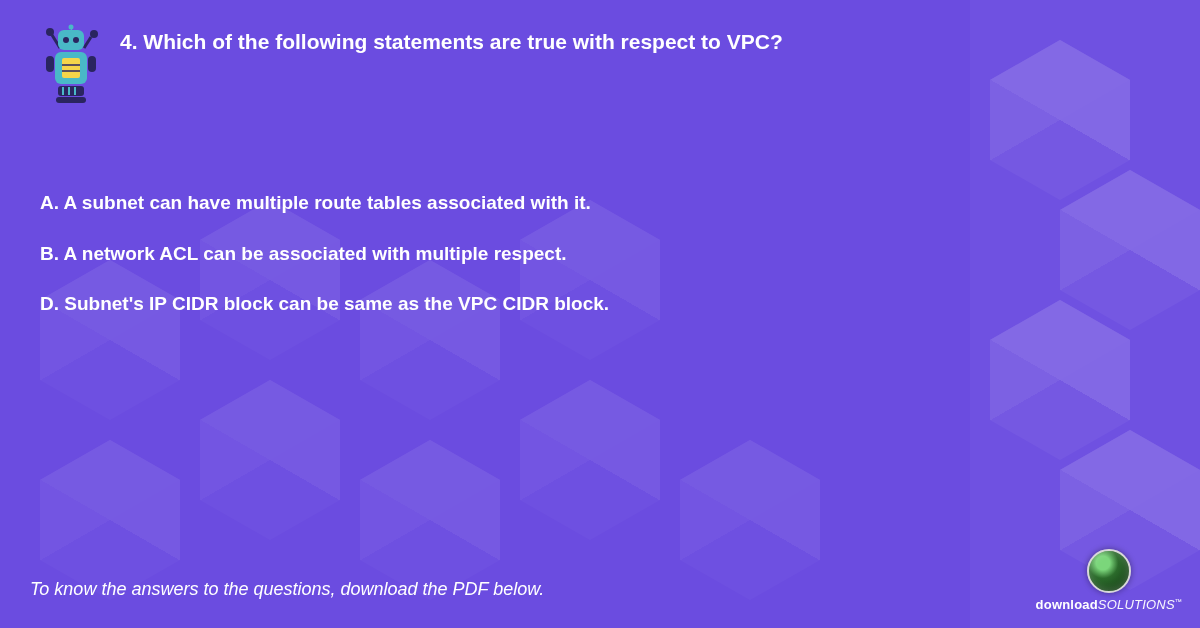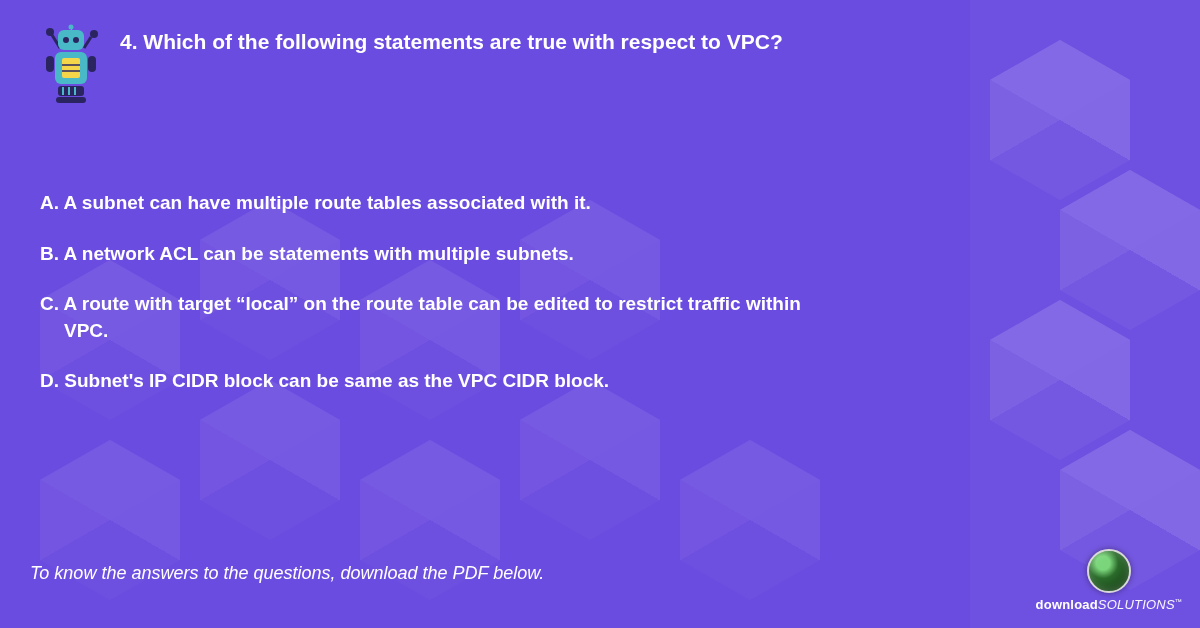--- a/index.html
+++ b/index.html
@@ -68,21 +68,21 @@
   }
   .opt {
     margin-bottom: 24px;
   }
   .opt .cont {
     padding-left: 24px;
   }
   .footer-note {
     position: absolute;
     left: 30px;
-    bottom: 44px;
+    bottom: 28px;
     font-style: italic;
     font-size: 18px;
     font-weight: 400;
   }
   .brand {
     position: absolute;
     right: 18px;
     bottom: 16px;
     text-align: center;
   }
@@ -163,25 +163,21 @@
   <div class="question-title">
     <div>
       <span>4.</span>
       <span>Which of the following statements are true with respect to VPC?</span>
     </div>
   </div>
 </div>
 
 <div class="options">
   <div class="opt">A. A subnet can have multiple route tables associated with it.</div>
-  <div class="opt">B. A network ACL can be statements with multiple subnets.</div>
-  <div class="opt">
-    <div>C. A route with target “local” on the route table can be edited to restrict traffic within</div>
-    <div class="cont">VPC.</div>
-  </div>
+  <div class="opt">B. A network ACL can be associated with multiple respect.</div>
   <div class="opt">D. Subnet's IP CIDR block can be same as the VPC CIDR block.</div>
 </div>
 
 <div class="footer-note">To know the answers to the questions, download the PDF below.</div>
 
 <div class="brand">
   <div class="brand-logo"></div>
   <div class="brand-text">
     <b>download</b><span class="light">SOLUTIONS</span><span class="tm">™</span>
   </div>

